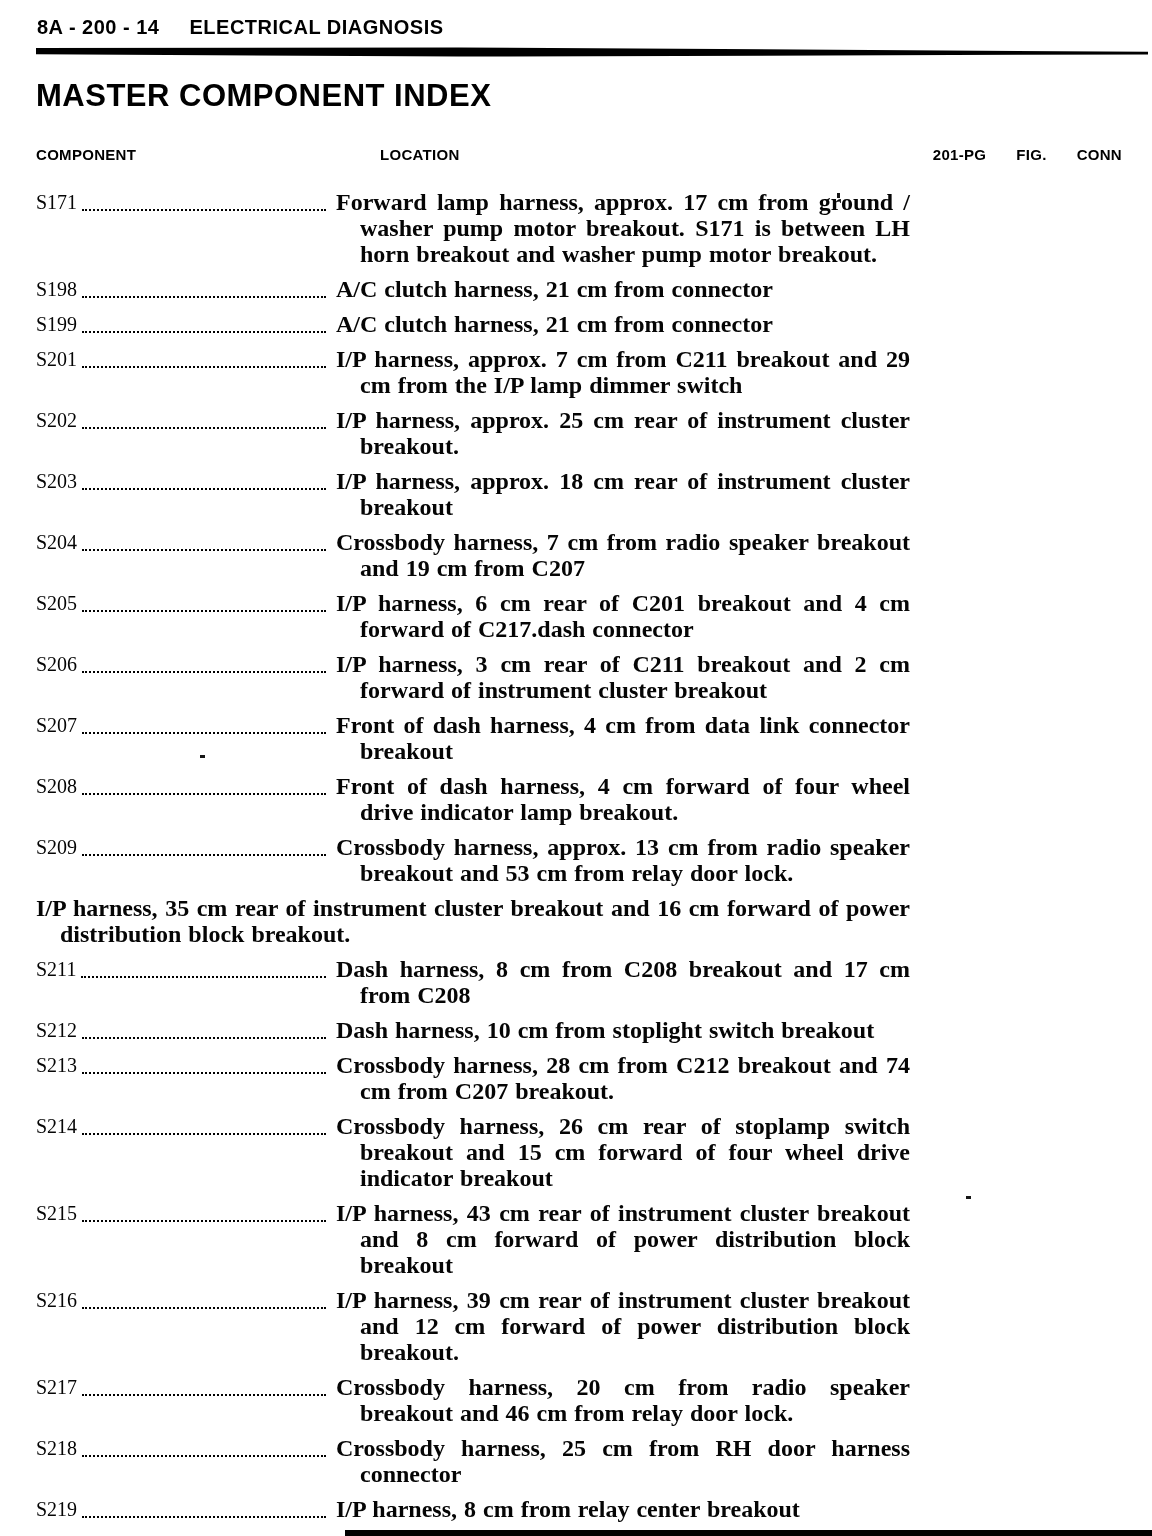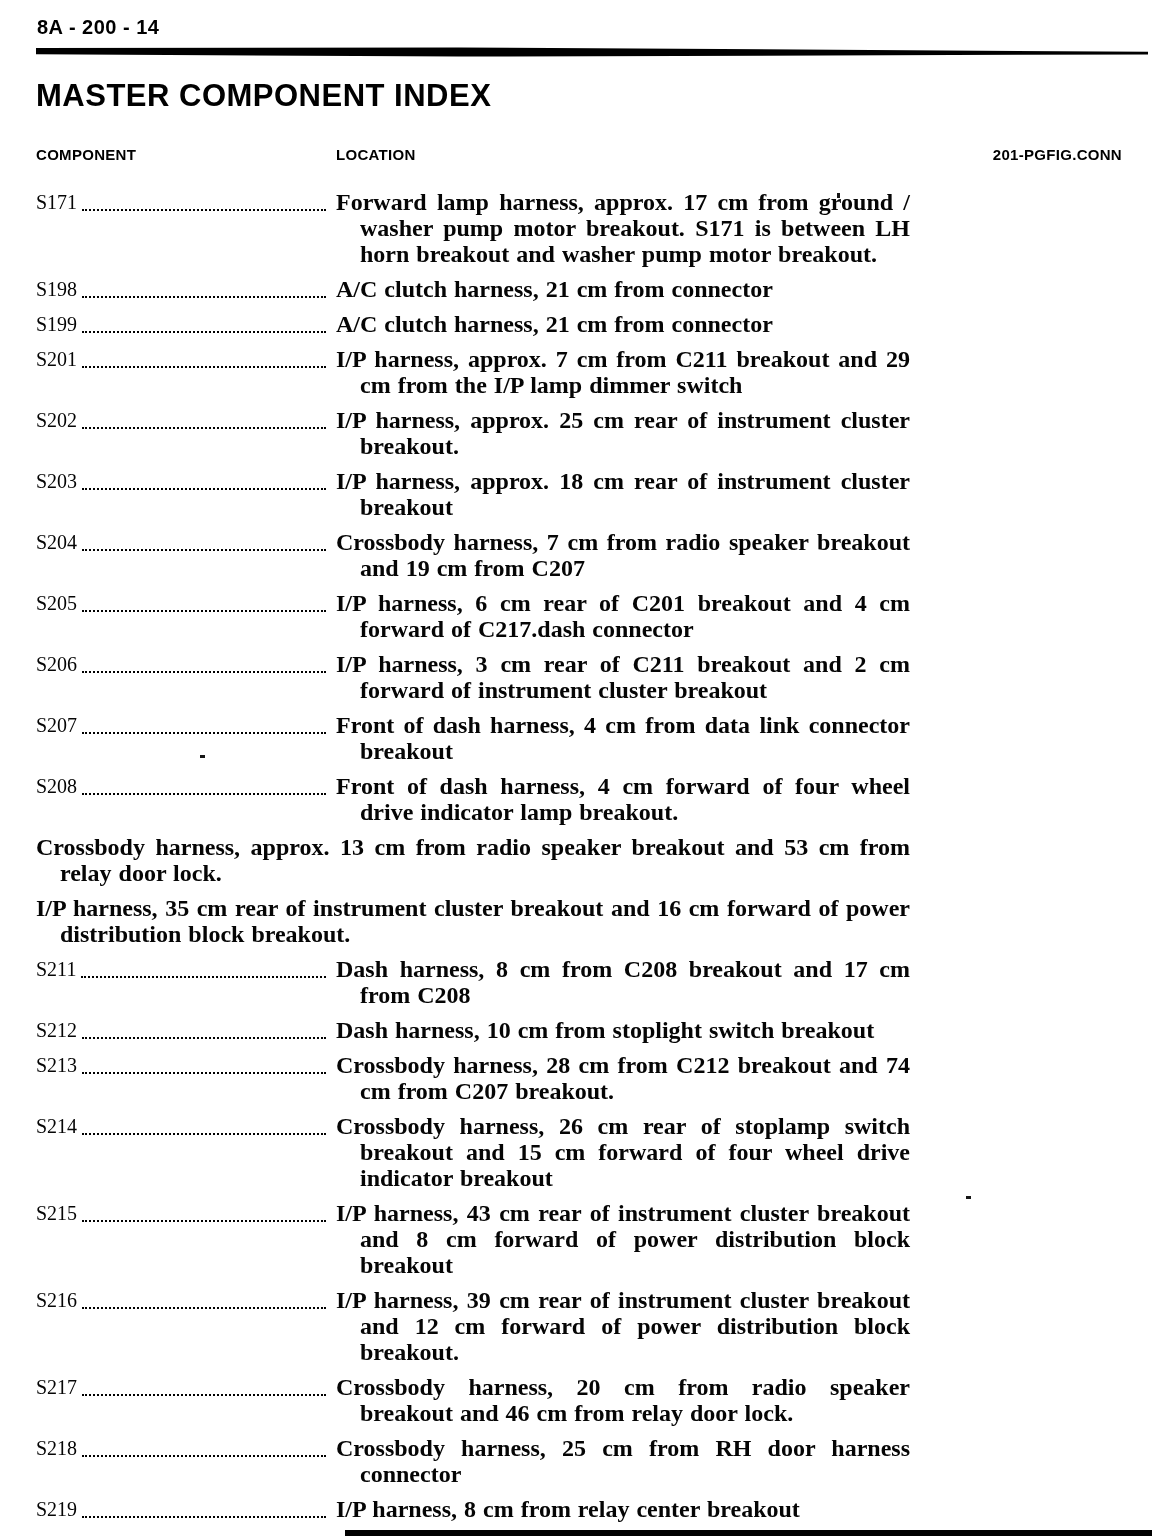--- a/index.html
+++ b/index.html
@@ -37,22 +37,22 @@
   }
 
   .col-headers {
     position: absolute; left: 36px; top: 146px; width: 1086px;
     display: flex; align-items: baseline;
     font-family: "Liberation Sans", sans-serif;
     font-weight: 700; font-size: 15px; letter-spacing: 0.3px;
     color: #000;
   }
   .col-comp { flex: none; width: 300px; }
-  .col-loc  { flex: none; }
-  .col-right { margin-left: auto; display: flex; white-space: nowrap; }
+  .col-loc  { flex: none; margin-left: 44px; }
+  .col-right { margin-left: auto; display: flex; gap: 30px; white-space: nowrap; }
 
   
   .index-table {
     position: absolute; left: 36px; top: 189px; width: 874px;
   }
   .row { display: flex; margin-bottom: 9px; }
   .comp-cell { flex: none; width: 300px; display: flex; }
   .comp-id { font-size: 20px; line-height: 26px; white-space: nowrap; }
   .leader {
     flex: 1; height: 0; align-self: flex-start;
@@ -76,20 +76,21 @@
   .speck { position: absolute; background: #161616; }
   .speck-a { left: 200px; top: 755px; width: 5px; height: 3px; }
   .speck-b { left: 837px; top: 193px; width: 3px; height: 5px; }
   .speck-c { left: 966px; top: 1196px; width: 5px; height: 3px; }
 </style>
 </head>
 <body>
 
 <div class="doc-header">
   <span>8A - 200 - 14</span>
+  <span>ELECTRICAL DIAGNOSIS</span>
 </div>
 
 <div class="header-rule"></div>
 
 <h1 class="section-title">MASTER COMPONENT INDEX</h1>
 
 <div class="col-headers">
   <span class="col-comp">COMPONENT</span>
   <span class="col-loc">LOCATION</span>
   <span class="col-right">
@@ -182,20 +183,24 @@
 
   <div class="row">
     <div class="comp-cell">
       <span class="comp-id">S208</span>
       <span class="leader"></span>
     </div>
     <div class="loc-cell">Front of dash harness, 4 cm forward of four wheel drive indicator lamp breakout.</div>
   </div>
 
   <div class="row">
+    <div class="comp-cell">
+      <span class="comp-id">S209</span>
+      <span class="leader"></span>
+    </div>
     <div class="loc-cell">Crossbody harness, approx. 13 cm from radio speaker breakout and 53 cm from relay door lock.</div>
   </div>
 
   <div class="row">
     <div class="loc-cell">I/P harness, 35 cm rear of instrument cluster breakout and 16 cm forward of power distribution block breakout.</div>
   </div>
 
   <div class="row">
     <div class="comp-cell">
       <span class="comp-id">S211</span>

